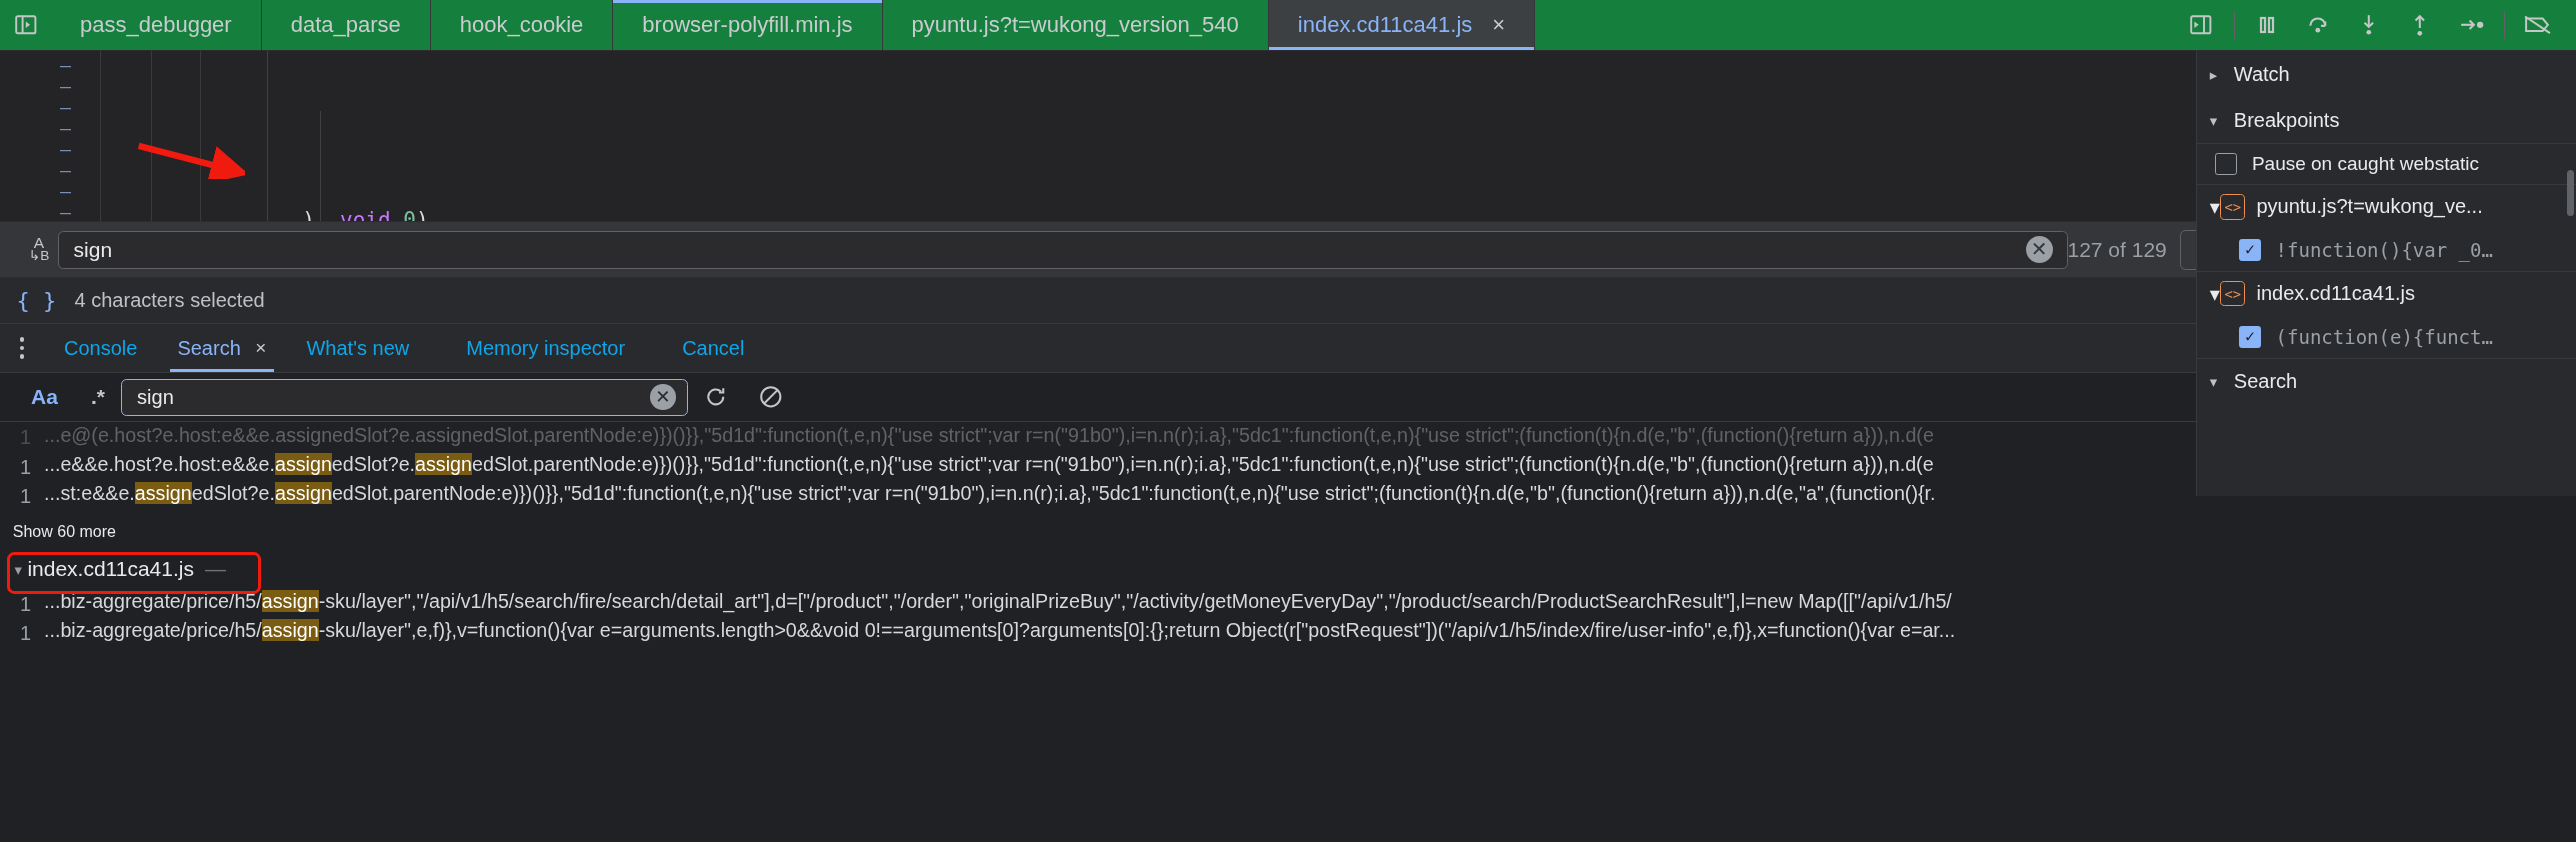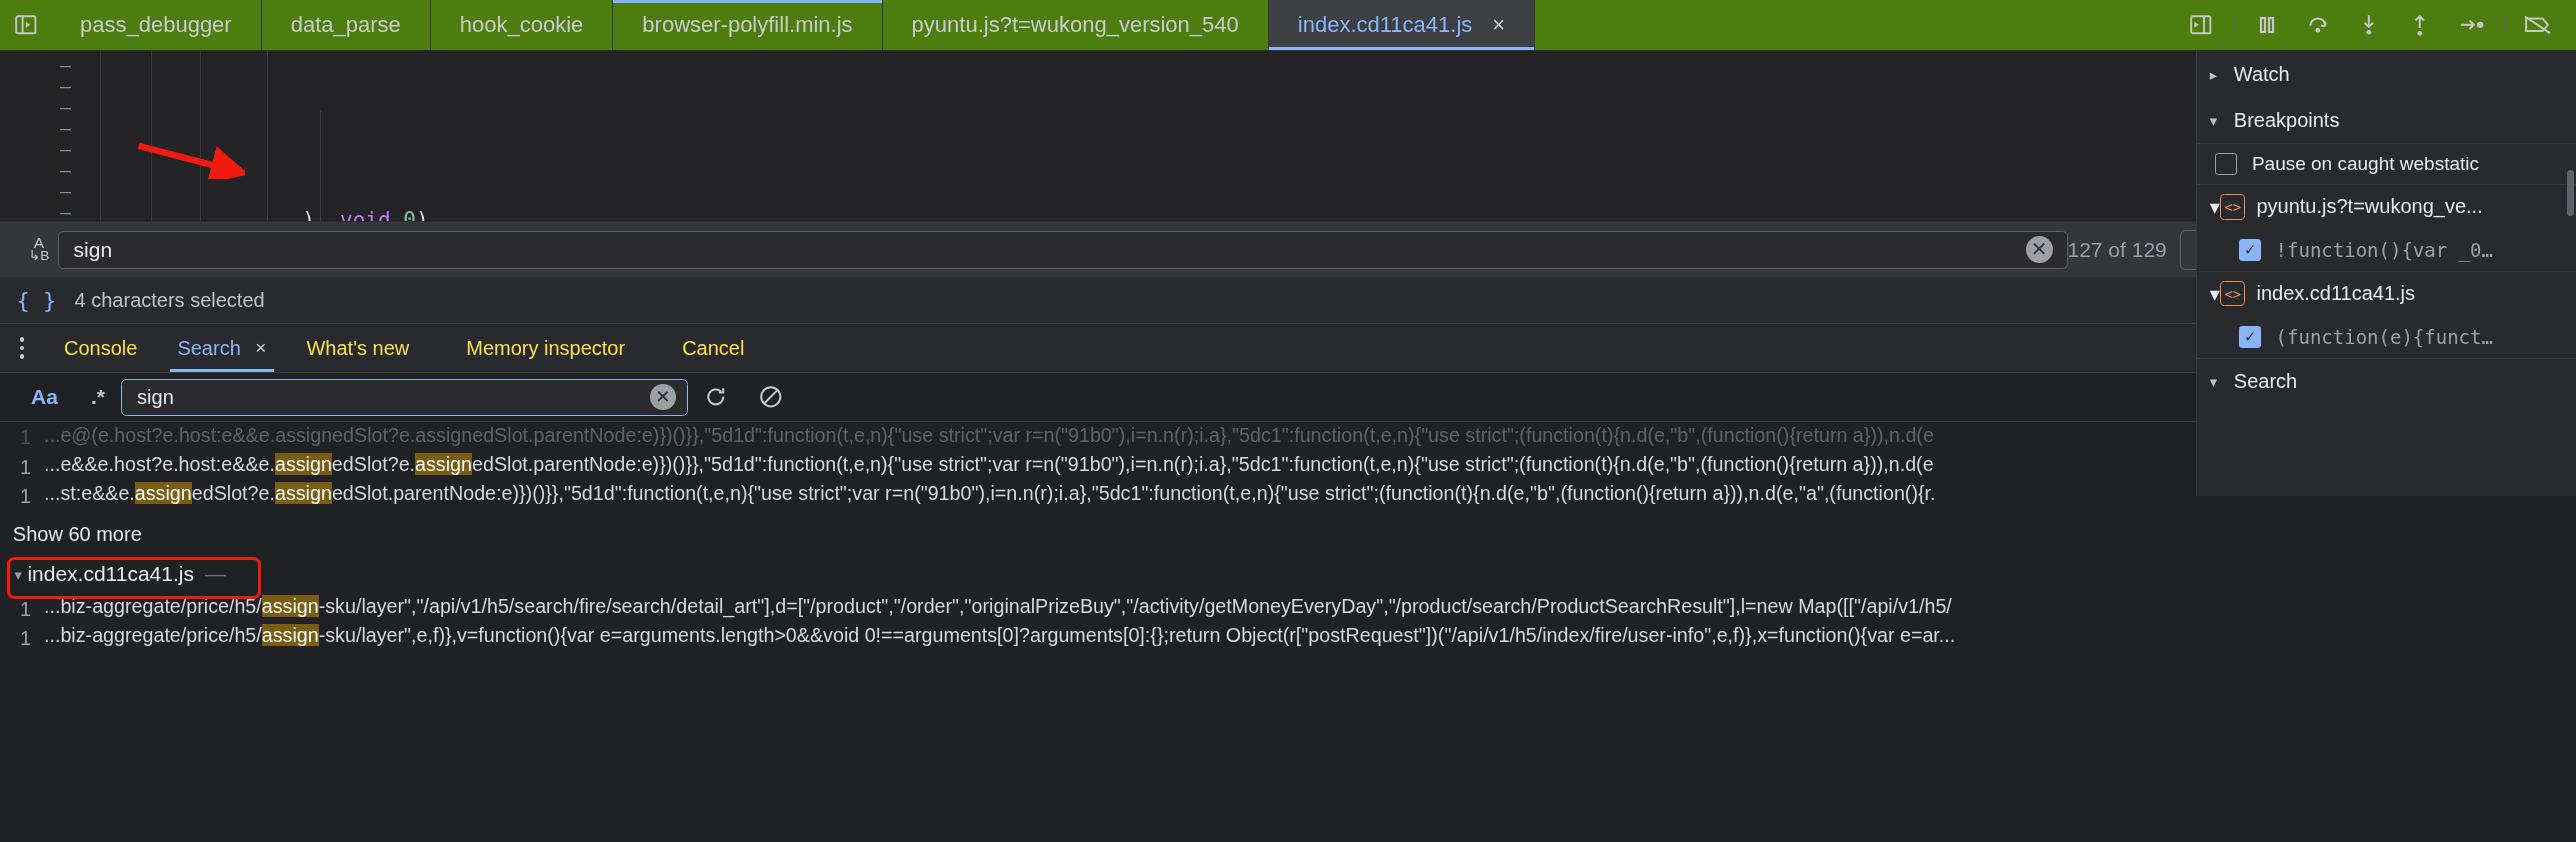--- a/index.html
+++ b/index.html
@@ -9,21 +9,21 @@
     background: #202124;
     color: #e8eaed;
     font-family: "Liberation Sans", sans-serif;
     overflow: hidden;
   }
   .app { position: relative; width: 2576px; height: 843px; display: flex; flex-direction: column; }
 
   
   .topbar {
     height: 51px; min-height: 51px;
-    background: #4d7c0f;
+    background: #15803d;
     display: flex; align-items: stretch;
     border-bottom: 0.9px solid #2b2d30;
     position: relative;
   }
   .topbar-left { display: flex; align-items: stretch; flex: 1 1 auto; min-width: 0; }
   .panel-toggle {
     width: 51px; display: flex; align-items: center; justify-content: center;
     color: #c4c7c5;
   }
   .src-tabs { display: flex; align-items: stretch; }
@@ -146,21 +146,21 @@
   .drawer { flex: 1 1 auto; display: flex; flex-direction: column; background: #202124; min-height: 0;}
   .drawer-tabs {
     height: 49px; min-height: 49px; background: #292a2d;
     display: flex; align-items: stretch; border-bottom: 0.9px solid #3a3a3c;
   }
   .kebab {
     width: 44px; display: flex; flex-direction: column; align-items: center; justify-content: center; gap: 3.7px;
   }
   .kebab i { width: 4.6px; height: 4.6px; background: #c4c7c5; border-radius: 50%; display: block;}
   .dtab {
-    display: flex; align-items: center; padding: 0 20px; color: #fde047; font-size: 20px;
+    display: flex; align-items: center; padding: 0 20px; color: #0ea5e9; font-size: 20px;
     position: relative; white-space: nowrap;
   }
   .dtab.active { color: #8ab4f8; }
   .dtab.active::after {
     content: ""; position: absolute; left: 12.8px; right: 12.8px; bottom: 0; height: 2.7px; background: #8ab4f8;
   }
   .dtab .x { margin-left: 14.6px; font-size: 19px; color: #c9cccf; }
 
   .search-toolbar {
     height: 49px; min-height: 49px; display: flex; align-items: center;
@@ -185,21 +185,21 @@
   .res-line {
     width: 44px; min-width: 44px; text-align: right; color: #9aa0a6;
     font-size: 20px; padding-right: 12.8px; padding-top: 2.7px;
     font-family: "Liberation Sans", sans-serif;
   }
   .res-text {
     font-family: "Liberation Sans", sans-serif; font-size: 19.7px; color: #d6d8db;
     white-space: nowrap; overflow: hidden;
   }
   .hl { background: #7a5c12; color: #fff; }
-  .show-more { color: #e8eaed; font-size: 20px; padding: 12.8px 12.8px 9.1px 12.8px; }
+  .show-more { color: #e8eaed; font-size: 16px; padding: 12.8px 12.8px 9.1px 12.8px; }
   .file-row { display: flex; align-items: center; padding: 7.3px 0 7.3px 0; position: relative; }
   .tri { color: #9aa0a6; font-size: 14.6px; width: 18.3px; text-align:center; margin-left: 9.1px;}
   .file-name { color: #e8eaed; font-size: 21px; }
   .file-dash { color: #6f7378; font-size: 21px; margin: 0 11px; }
   .file-url { color: #9aa0a6; font-size: 21px; }
   .red-box {
     position: absolute; left: 7.3px; top: 1.8px; width: 254px; height: 42px;
     border: 3.7px solid #f01b0e; border-radius: 7.3px; pointer-events: none;
   }
 

